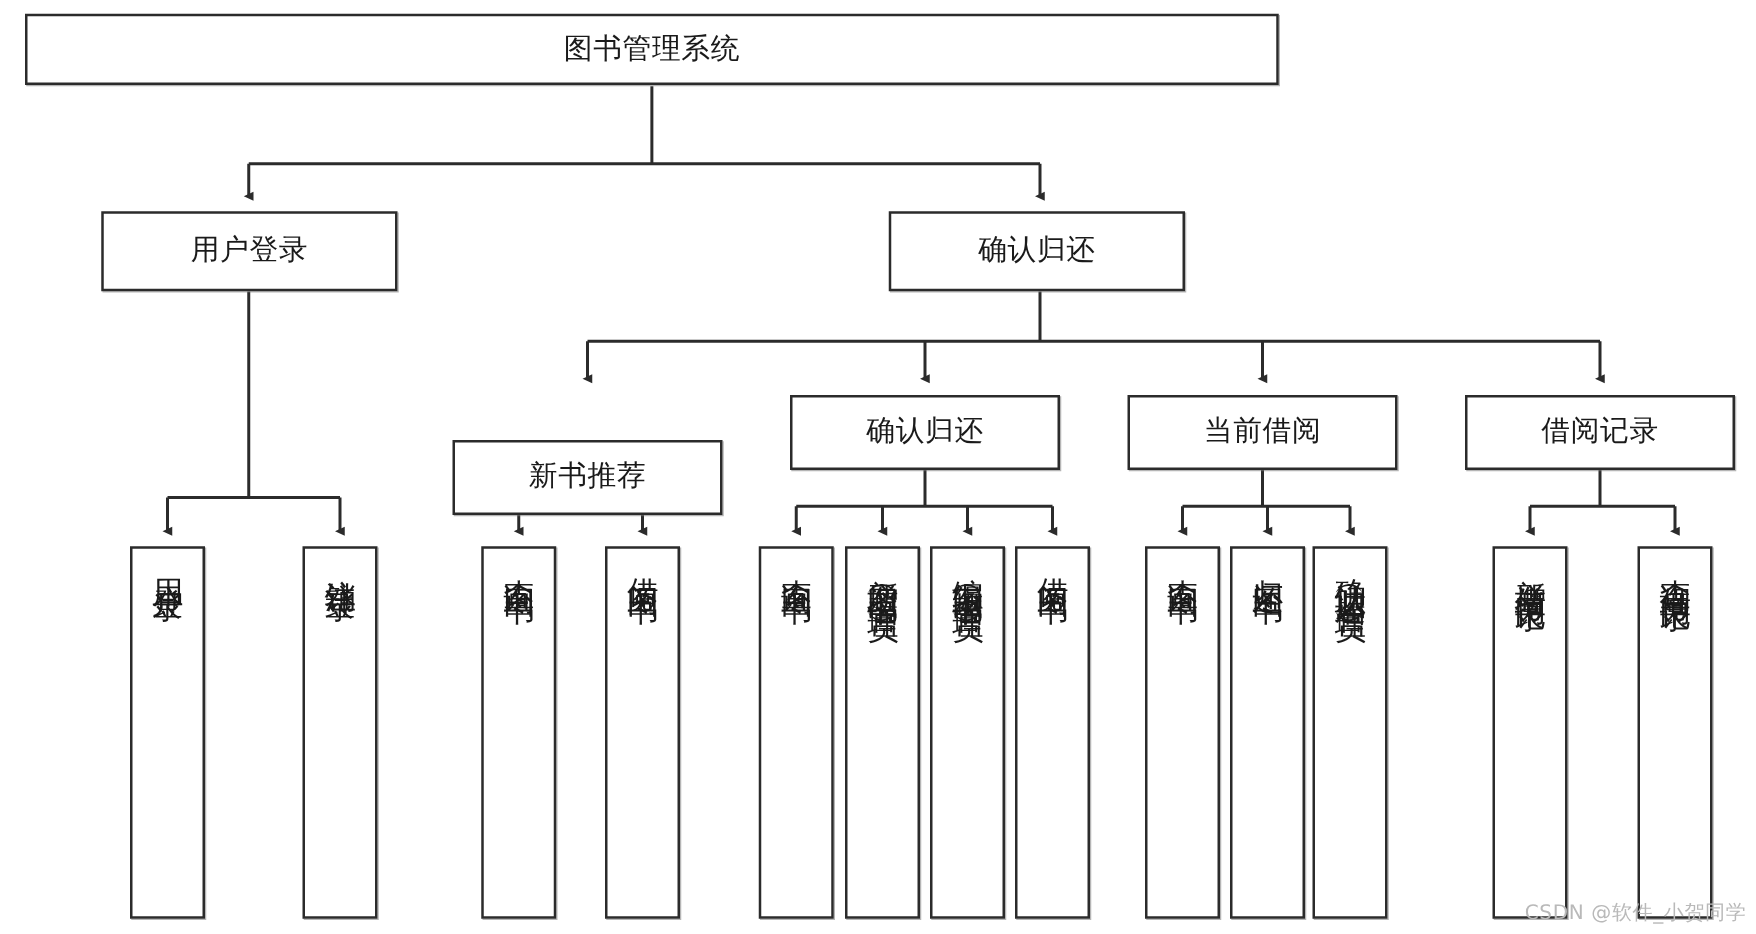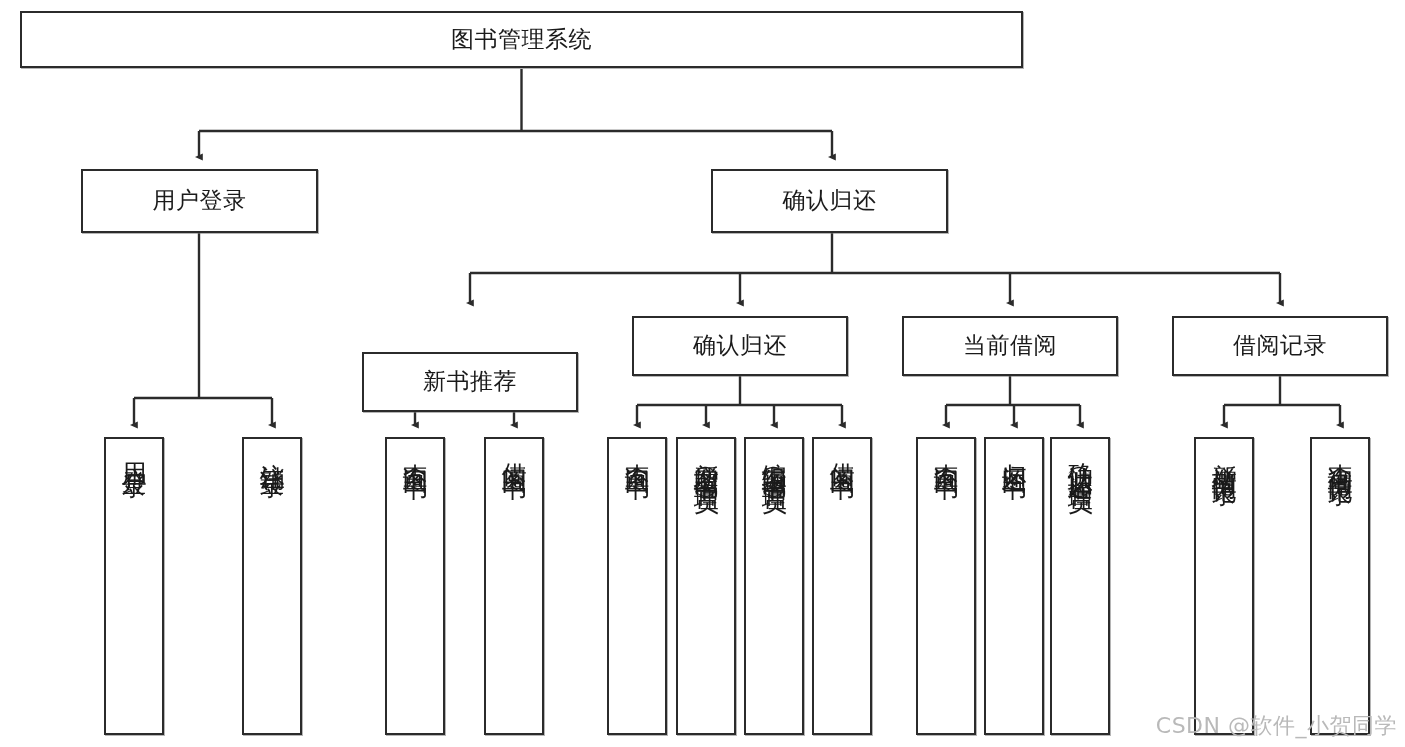--- a/index.html
+++ b/index.html
@@ -56,21 +56,21 @@
     text-orientation: upright;
     font-size: 25px;
     letter-spacing: 4px;
     white-space: nowrap;
     margin: 0 auto;
   }
   #watermark {
     position: absolute;
     right: 8px;
     bottom: 6px;
-    font-size: 22px;
+    font-size: 16px;
     color: #b9b9b9;
     letter-spacing: 0.5px;
     z-index: 5;
     white-space: nowrap;
     font-family: "DejaVu Sans", "Liberation Sans", sans-serif;
     margin-top: 24px;
   }
 </style>
 </head>
 <body>

